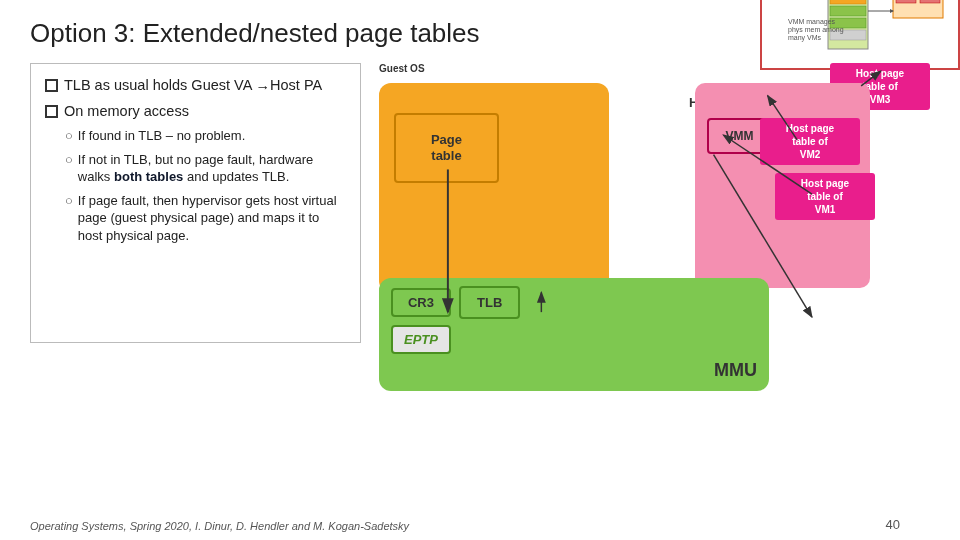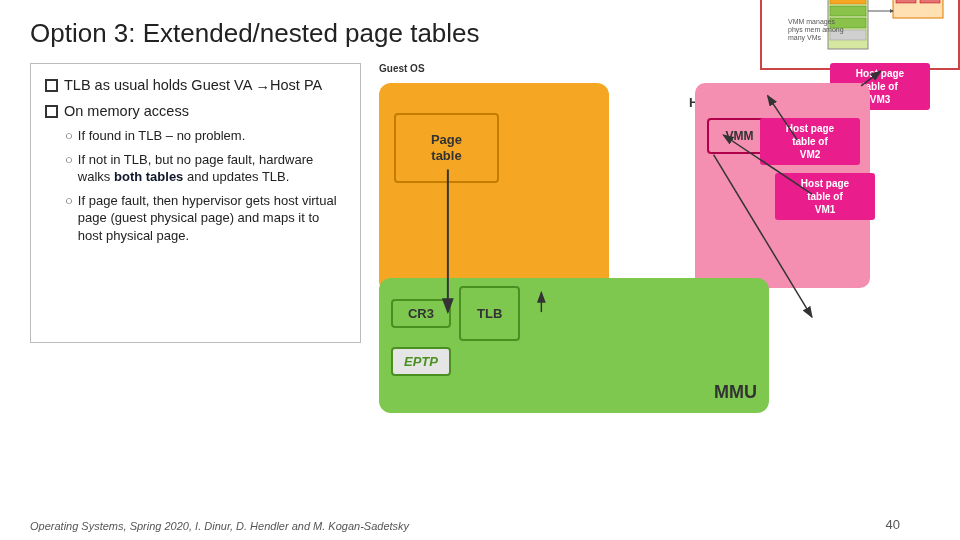--- a/index.html
+++ b/index.html
@@ -190,21 +190,21 @@
       color: #4a9020;
       text-align: center;
       min-width: 60px;
       background: #e5e5e5;
     }
 
     .tlb-cell {
       background: #7ec850;
       border: 2px solid #4a9020;
       border-radius: 4px;
-      padding: 18px 16px;
+      padding: 7px 16px;
       font-size: 13px;
       font-weight: bold;
       color: #333;
     }
 
     .mmu-label {
       font-size: 18px;
       font-weight: bold;
       color: #333;
       text-align: right;

